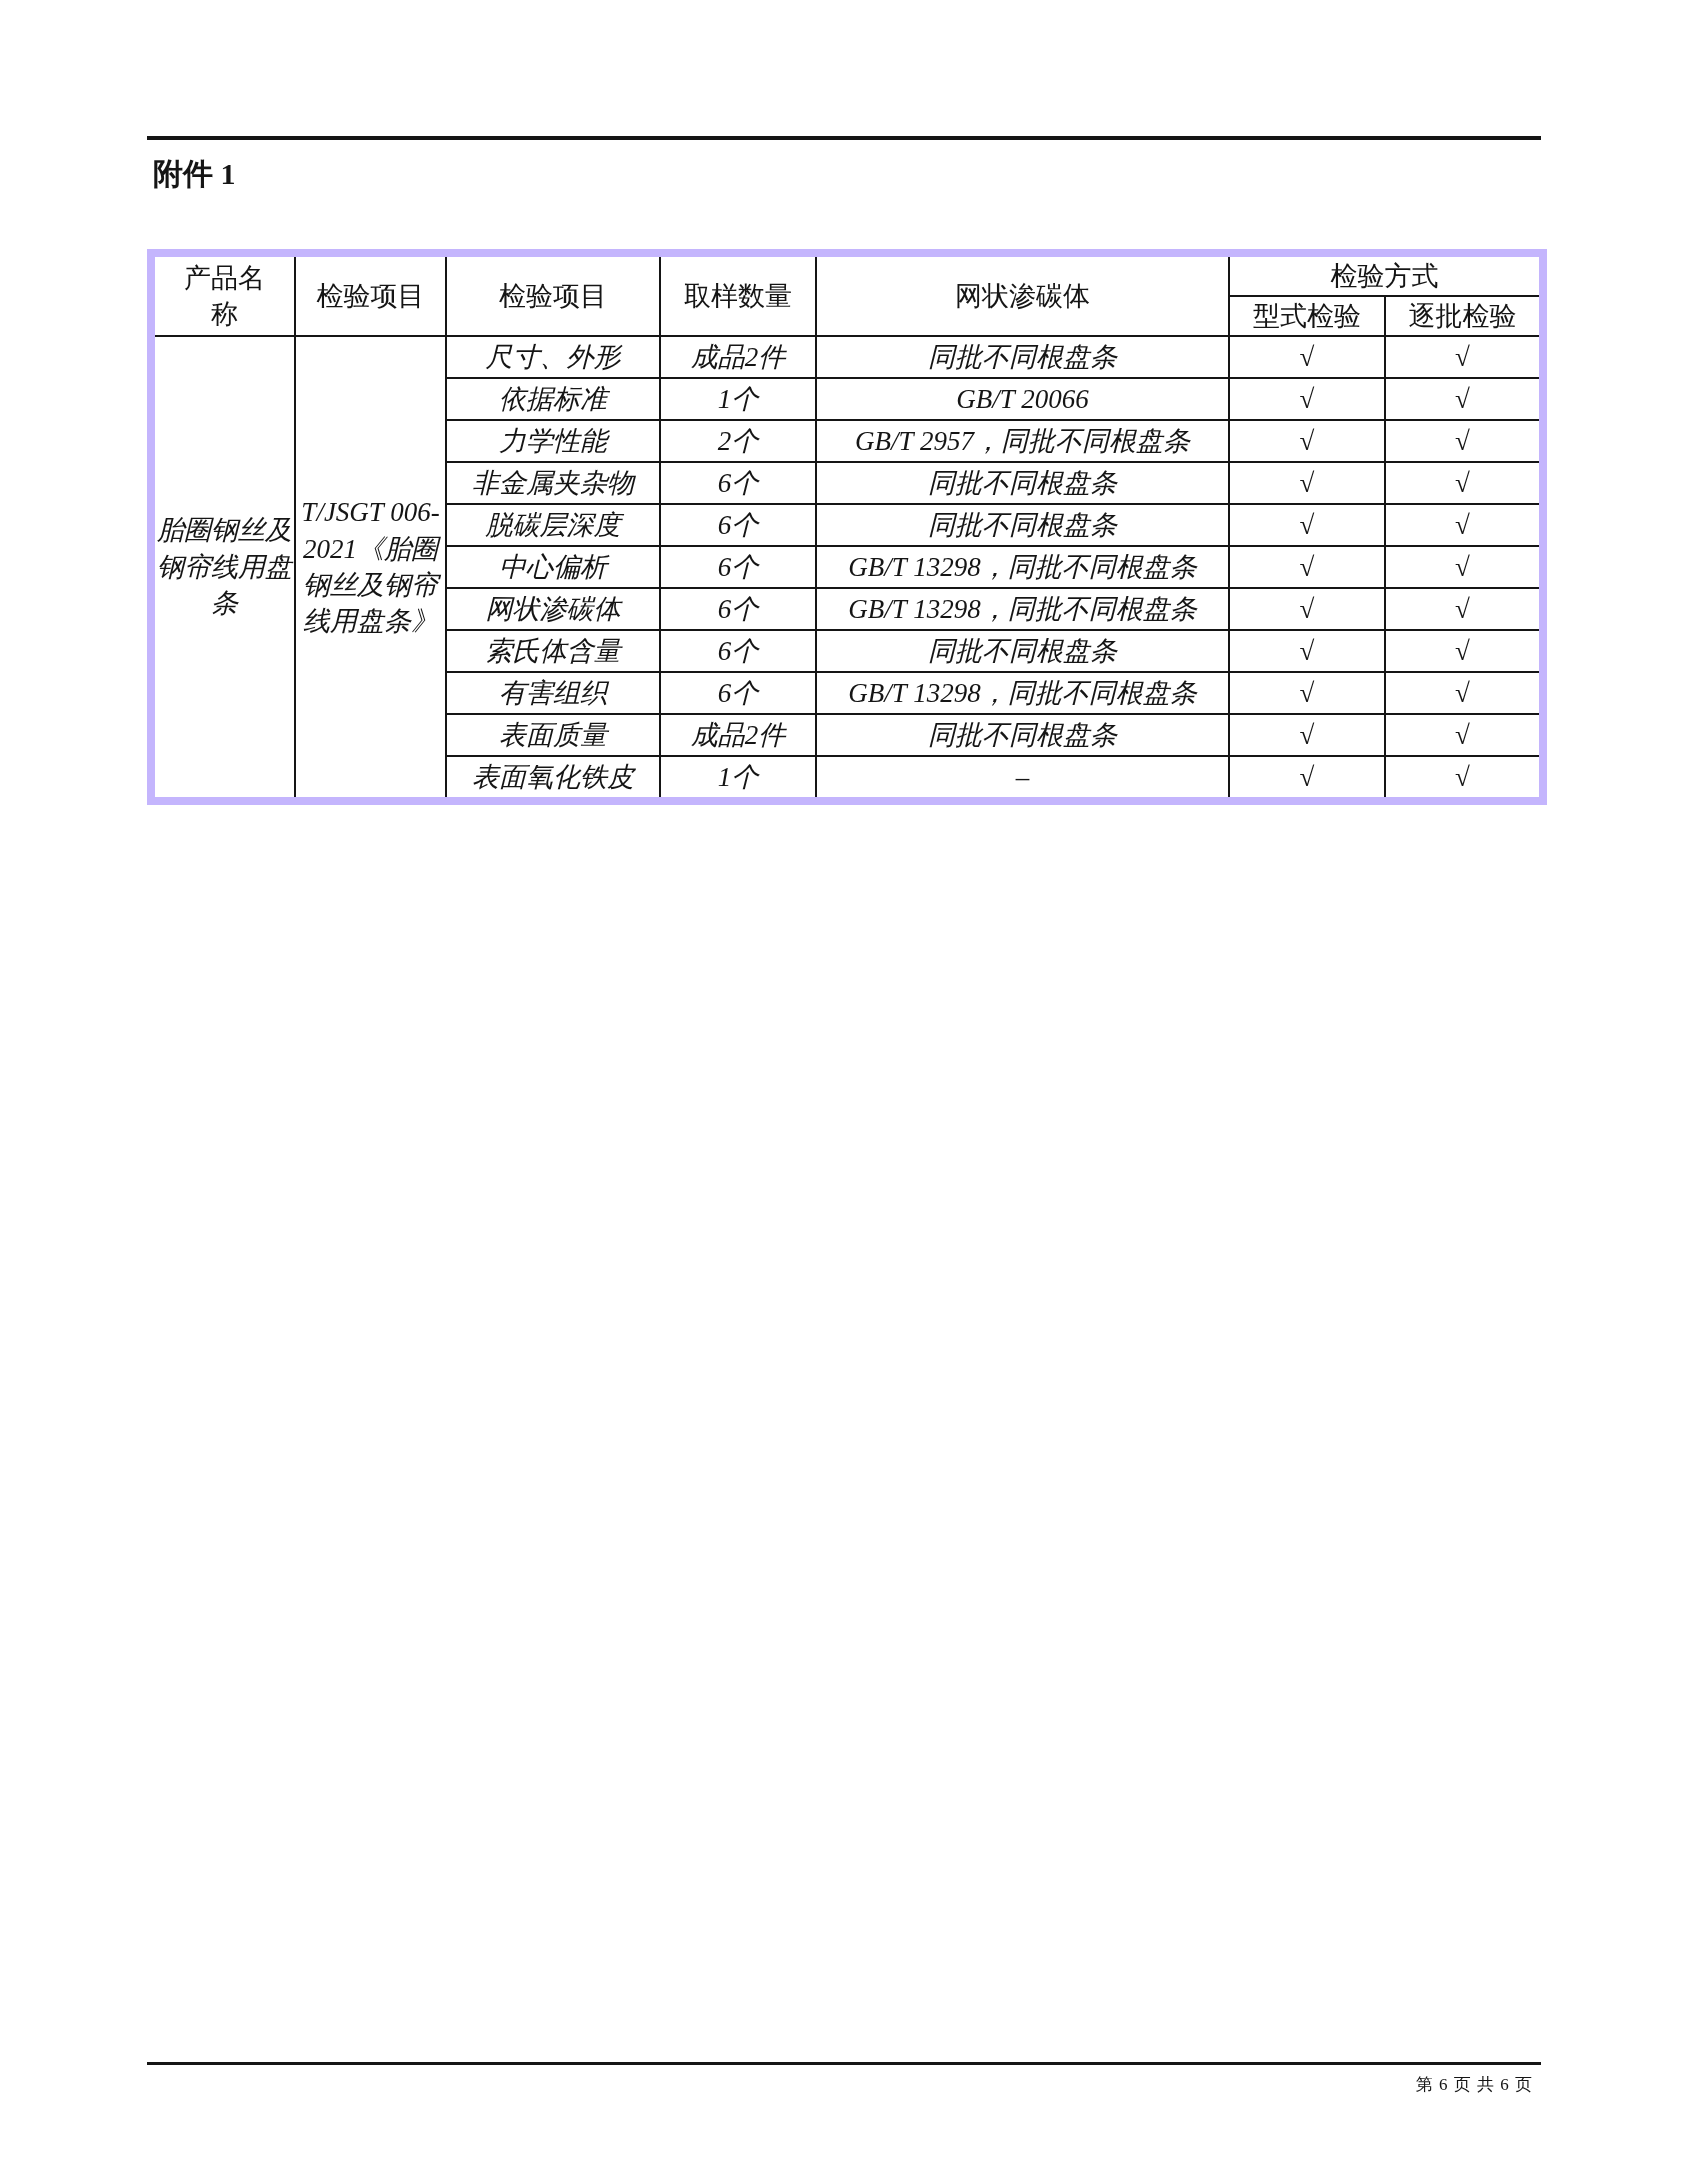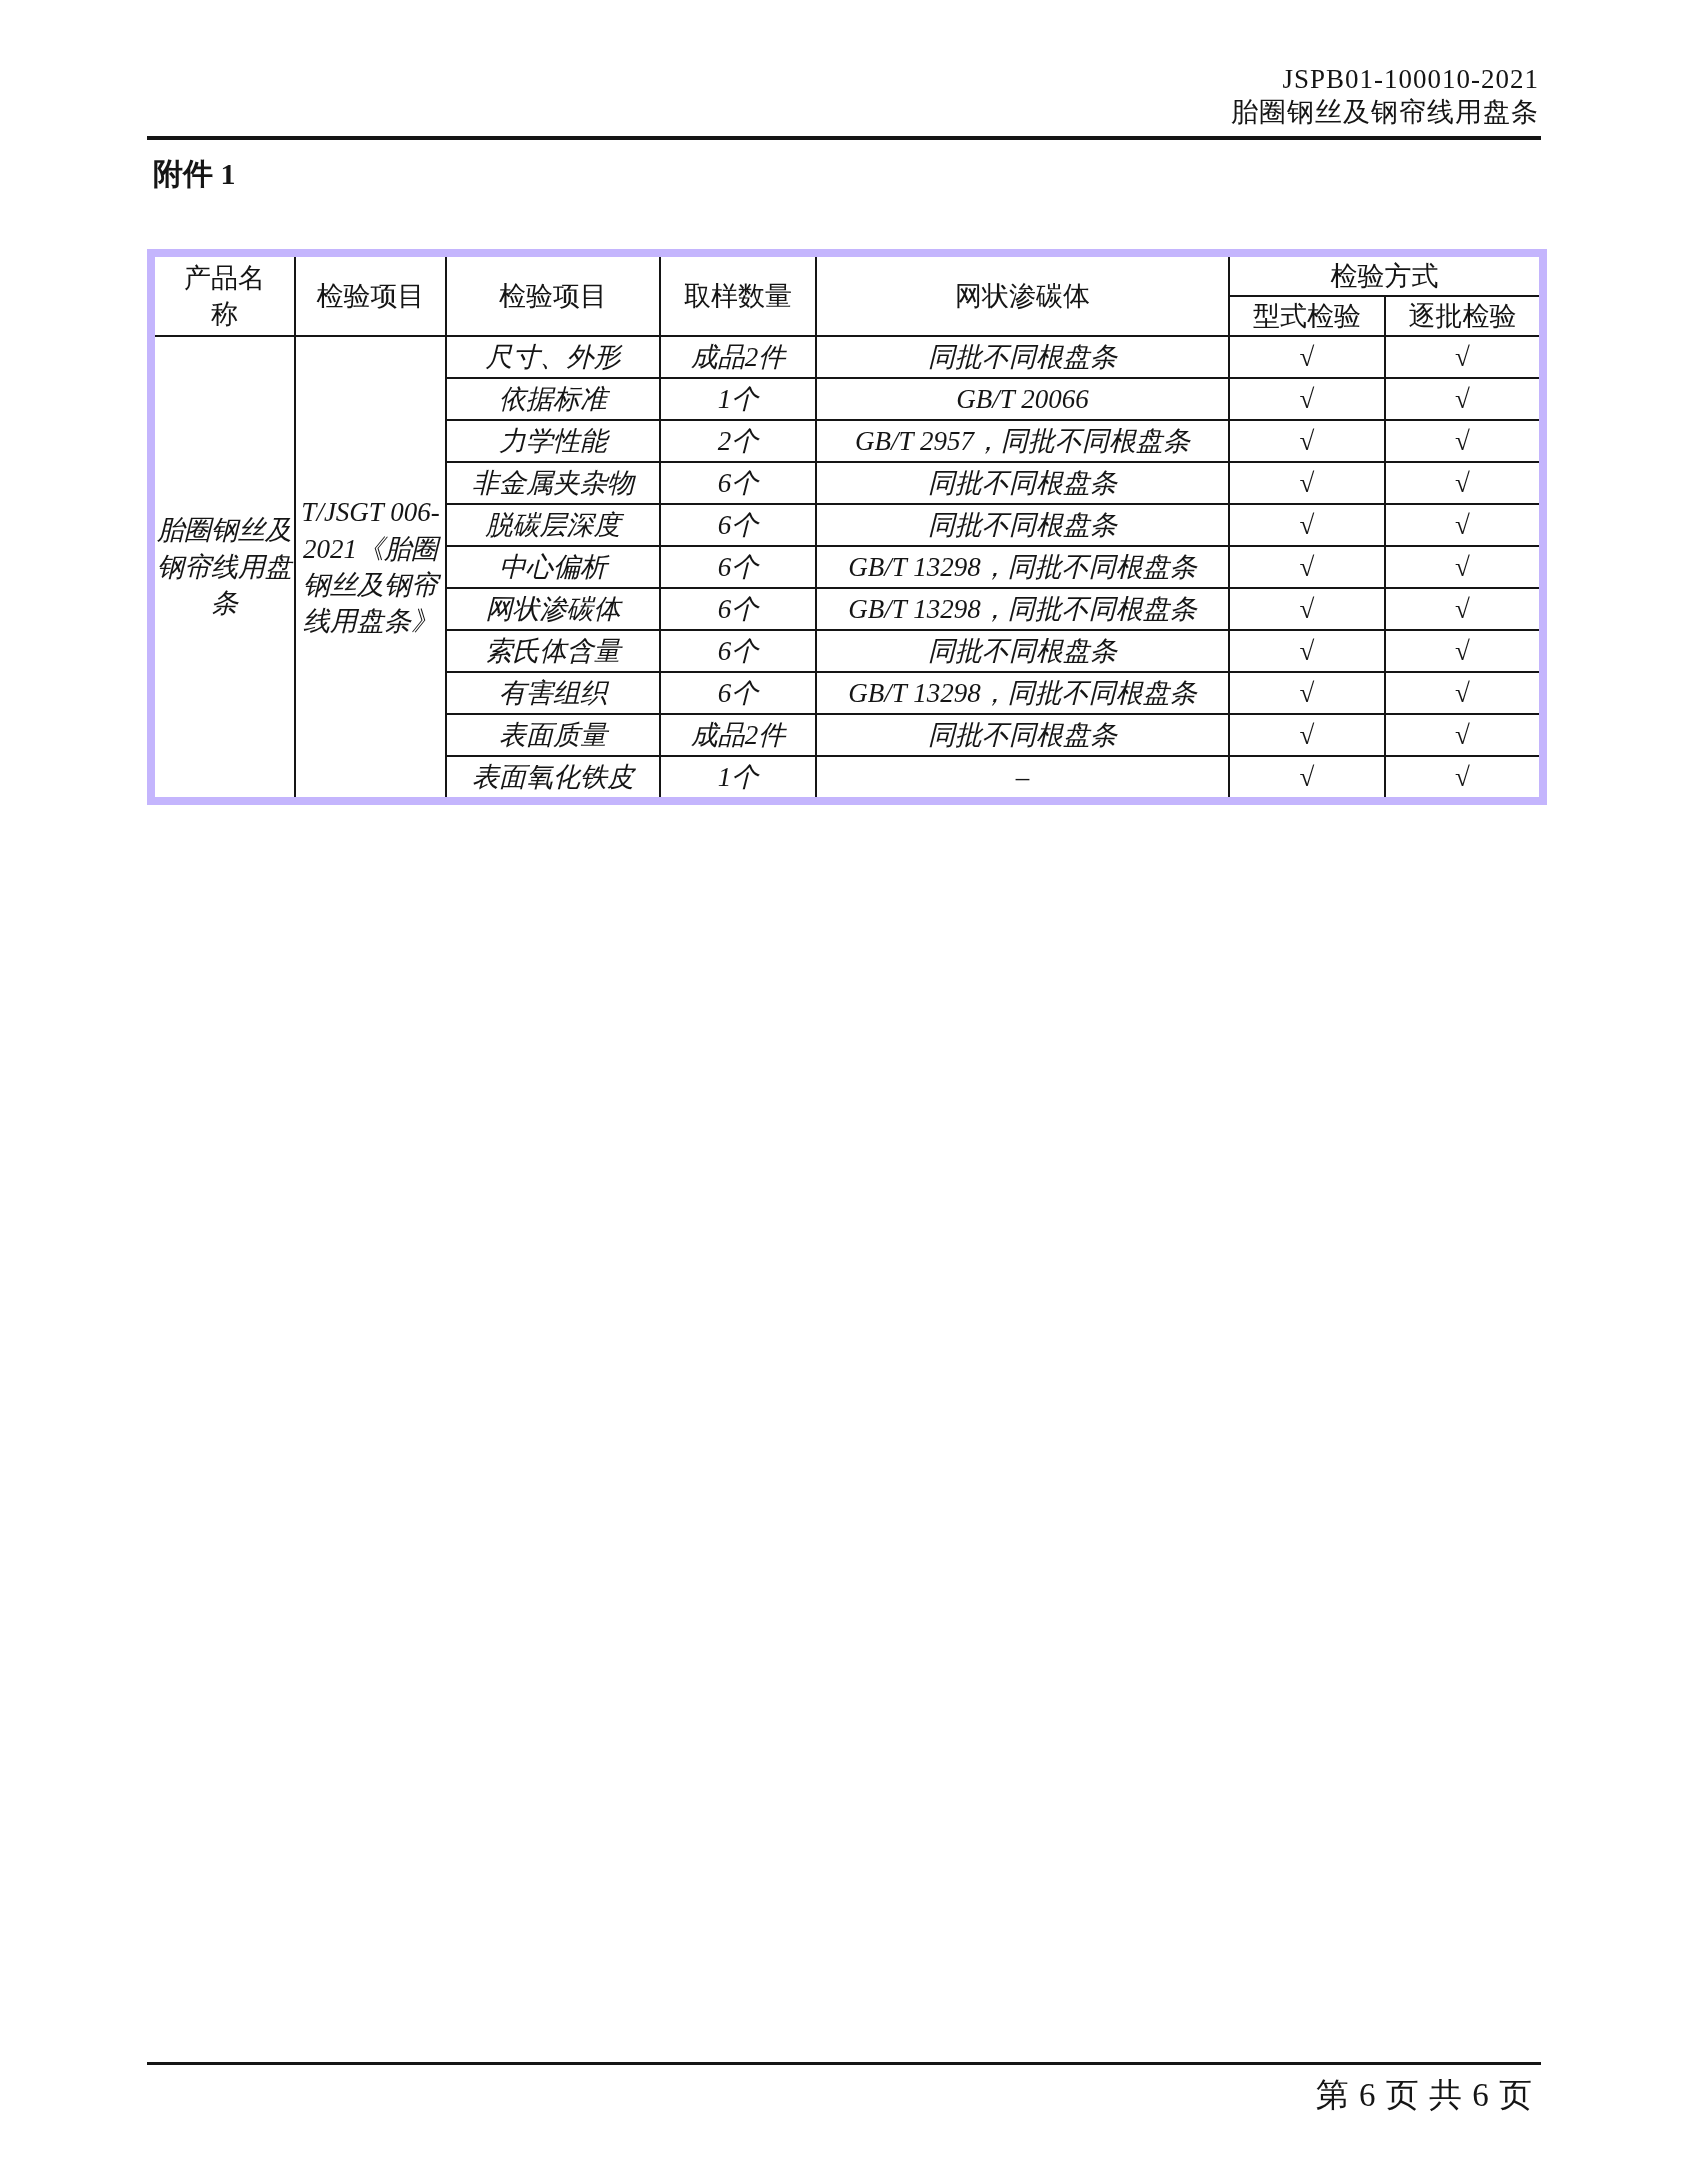--- a/index.html
+++ b/index.html
@@ -84,33 +84,29 @@
     top: 2062px;
     left: 147px;
     width: 1394px;
     height: 3px;
     background: #151515;
   }
   .footer-text {
     position: absolute;
     top: 2073px;
     right: 150px;
-    font-size: 33px;
+    font-size: 17px;
     letter-spacing: 1px;
   }
 </style>
 </head>
 <body>
 
 <div class="page">
 
-  <div class="doc-header">
-    <div>JSPB01-100010-2021</div>
-    <div>胎圈钢丝及钢帘线用盘条</div>
-  </div>
 
   <div class="header-rule"></div>
 
   <div class="attachment">附件 1</div>
 
 
   <table class="qc">
     <colgroup>
       <col class="col-product">
         <col class="col-standard">

